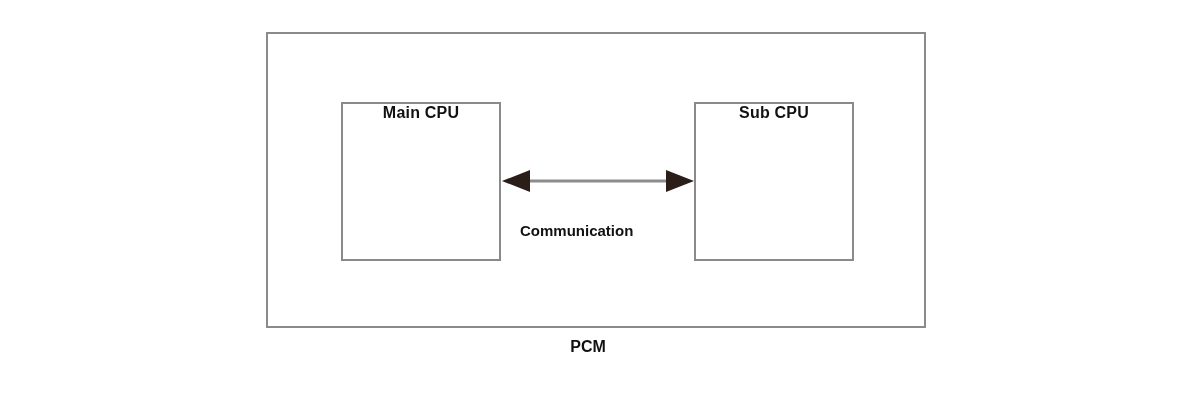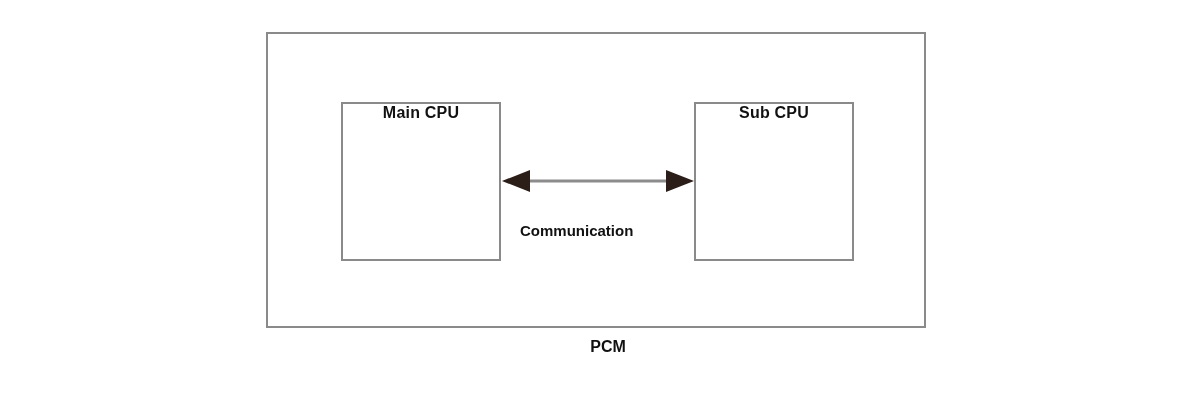--- a/index.html
+++ b/index.html
@@ -80,21 +80,21 @@
     margin-top: 27px;
   }
   .comm-caption span {
     display: block;
     white-space: nowrap;
   }
 
   
   .pcm-caption {
     position: absolute;
-    left: 278px;
+    left: 258px;
     top: 338px;
     width: 660px;
     text-align: center;
     font-size: 16px;
     font-weight: bold;
     color: #111111;
   }
 </style>
 </head>
 <body>

